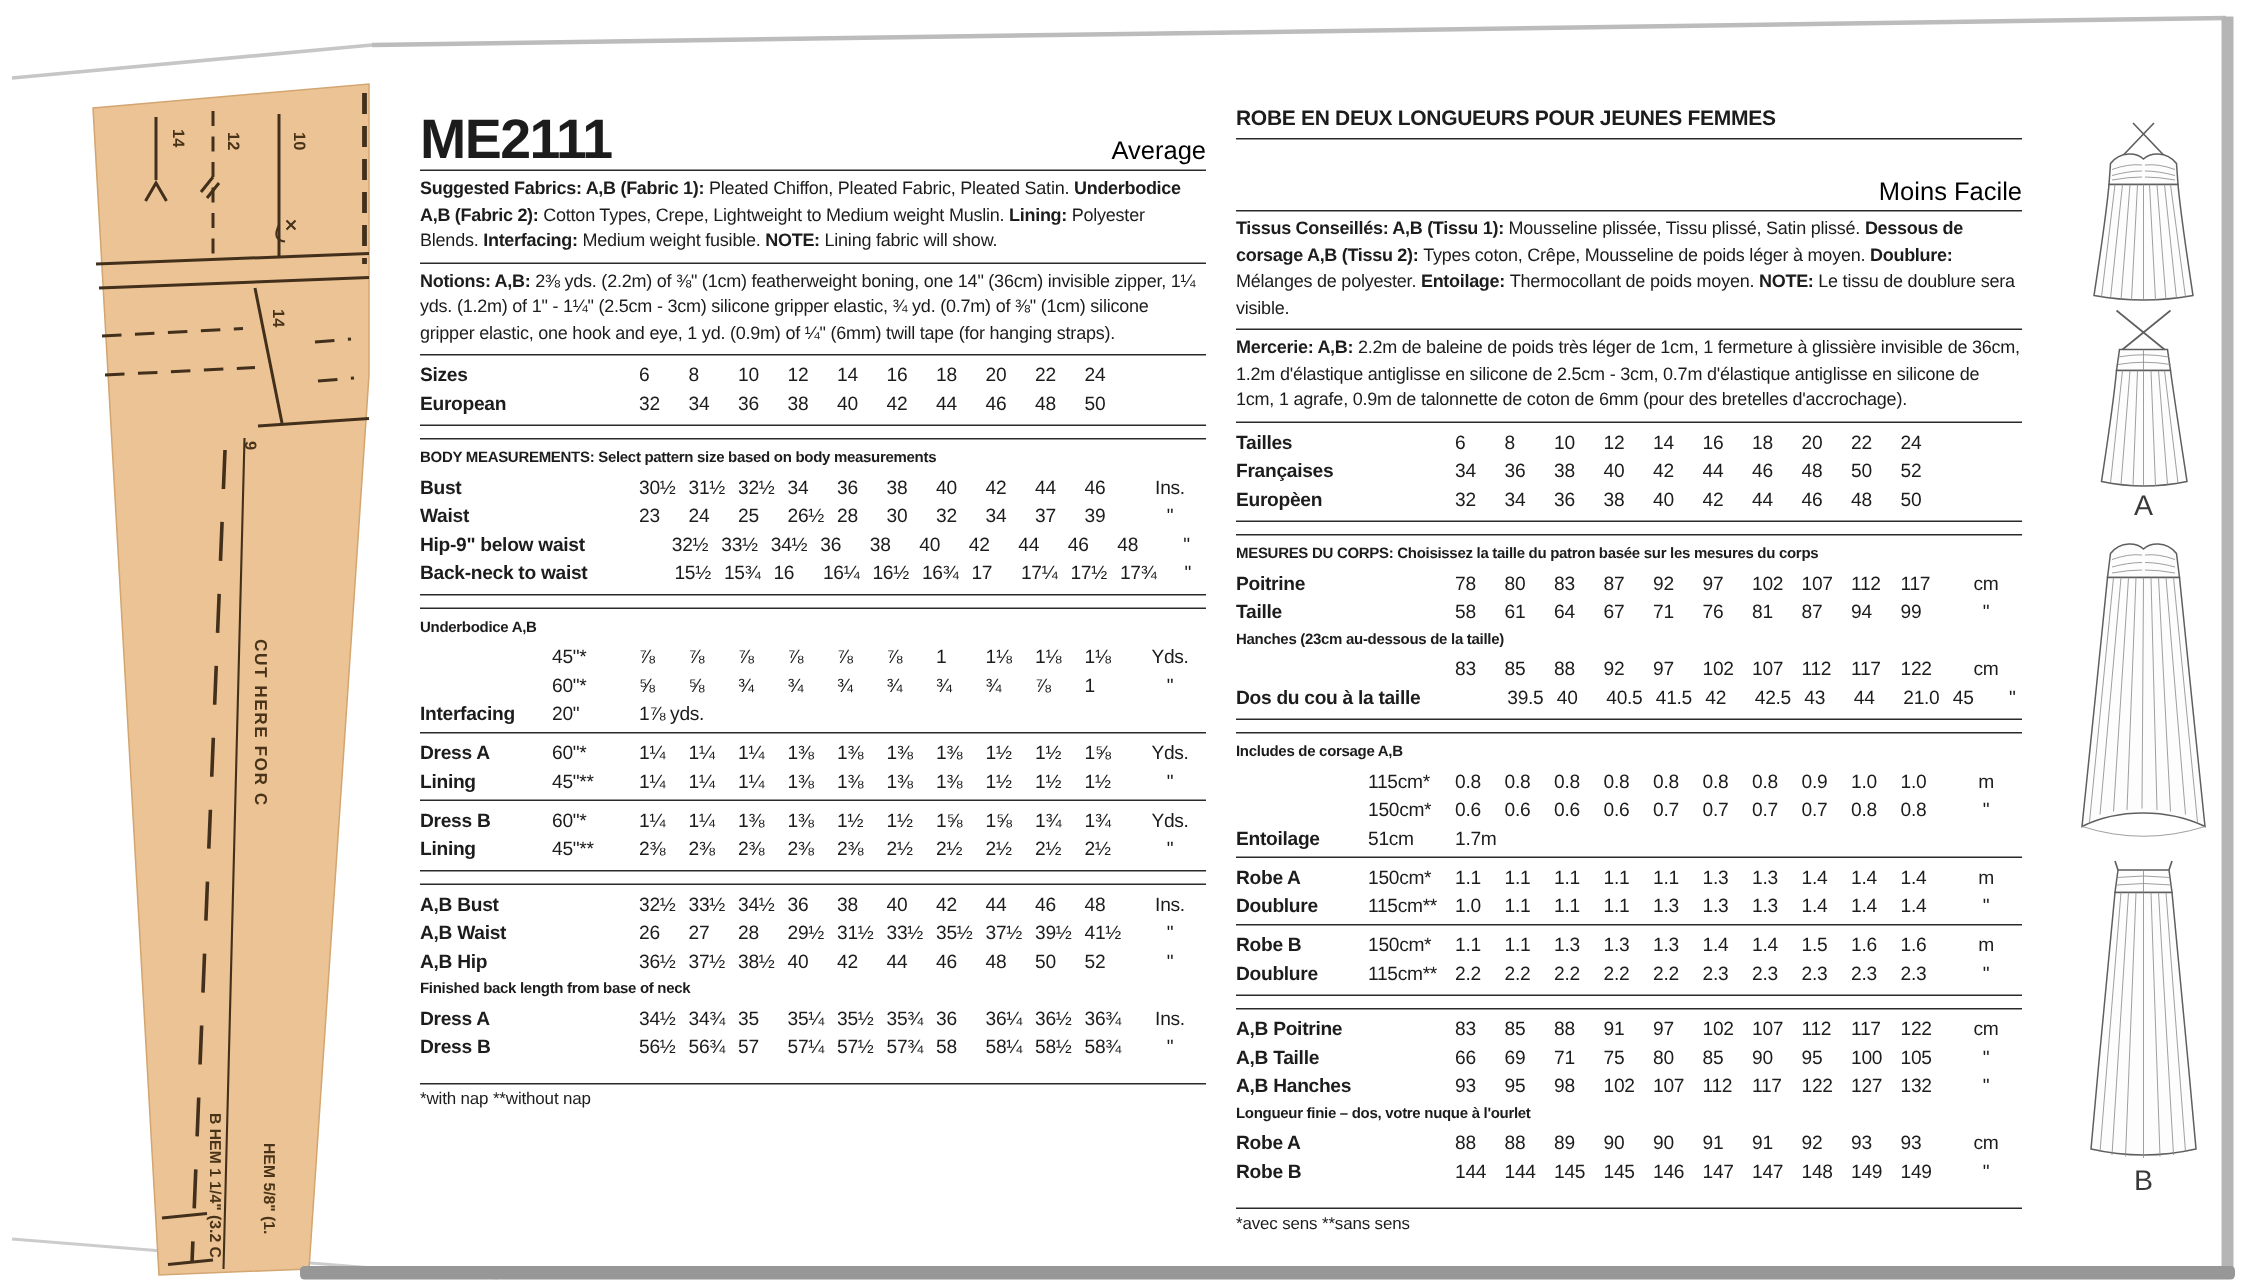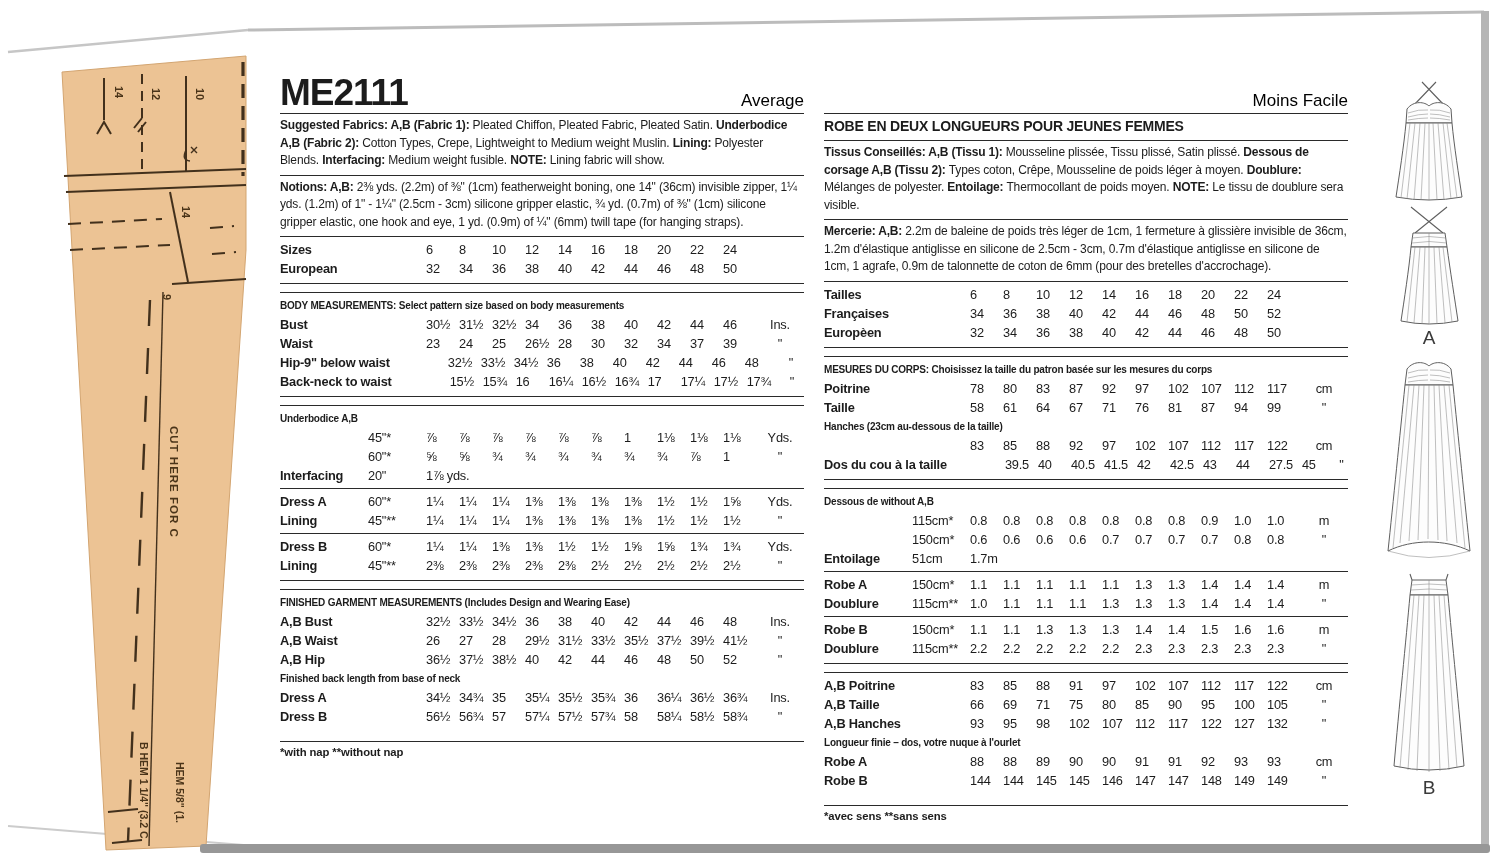--- a/index.html
+++ b/index.html
@@ -26,21 +26,21 @@
 
   .thead { font-weight:bold; font-size:10px; line-height:19px; letter-spacing:-0.2px; white-space:nowrap; }
   .trow { display:flex; font-size:12.8px; line-height:19px; letter-spacing:-0.2px; }
   .cl { flex:0 0 88px; font-weight:bold; white-space:nowrap; overflow:visible; }
   .cw { flex:0 0 58px; white-space:nowrap; }
   .cv { flex:0 0 33px; white-space:nowrap; }
   .cspan { flex:1; white-space:nowrap; }
   .cu { flex:1; text-align:center; white-space:nowrap; }
   .rule { border-top:1.5px solid #2a2a2a; margin:3px 0; }
   .foot { border-top:1.6px solid #2a2a2a; margin-top:10px; padding-top:4px;
-    font-size:11.3px; font-weight:bold; letter-spacing:-0.1px; }
+    font-size:11.3px; font-weight:normal; letter-spacing:-0.1px; }
 
   
   .views { position:absolute; left:1128px; top:66px; width:106px; text-align:center; }
   .views svg { display:block; margin:0 auto; }
   .dress path.o { fill:#fdfdfd; stroke:#5f5f5f; stroke-width:1; }
   .dress path.r { fill:none; stroke:#8a8a8a; stroke-width:0.55; }
   .dress path.s { fill:none; stroke:#5f5f5f; stroke-width:1.1; }
   .vlabel { font-size:19px; color:#3a3a3a; line-height:20px; margin:2px 0 4px; }
   .mt8 { margin-top:8px; } .mt6 { margin-top:6px; }
 
@@ -301,21 +301,20 @@
             <span class="cv">2⅜</span>
             <span class="cv">2½</span>
             <span class="cv">2½</span>
             <span class="cv">2½</span>
             <span class="cv">2½</span>
             <span class="cv">2½</span>
             <span class="cu">"</span>
           </div>
         </div>
       <div class="sec gap nobb">
-          <div class="thead">FINISHED GARMENT MEASUREMENTS (Includes Design and Wearing Ease)</div>
           <div class="trow">
             <span class="cl">A,B Bust</span>
             <span class="cw"></span>
             <span class="cv">32½</span>
             <span class="cv">33½</span>
             <span class="cv">34½</span>
             <span class="cv">36</span>
             <span class="cv">38</span>
             <span class="cv">40</span>
             <span class="cv">42</span>
@@ -383,26 +382,26 @@
             <span class="cv">58¼</span>
             <span class="cv">58½</span>
             <span class="cv">58¾</span>
             <span class="cu">"</span>
           </div>
         </div>
       <div class="foot">*with nap   **without nap</div>
     </div>
 
     <div class="col col-fr">
+      <div class="sec">
+        <div class="doc-title">ROBE EN DEUX LONGUEURS POUR JEUNES FEMMES</div>
+      </div>
       <div class="sec hdr">
         <div></div>
         <div class="diff">Moins Facile</div>
-      </div>
-      <div class="sec">
-        <div class="doc-title">ROBE EN DEUX LONGUEURS POUR JEUNES FEMMES</div>
       </div>
       <div class="sec para"><b>Tissus Conseillés: A,B (Tissu 1): </b><span>Mousseline plissée, Tissu plissé, Satin plissé. </span><b>Dessous de corsage A,B (Tissu 2): </b><span>Types coton, Crêpe, Mousseline de poids léger à moyen. </span><b>Doublure: </b><span>Mélanges de polyester. </span><b>Entoilage: </b><span>Thermocollant de poids moyen. </span><b>NOTE: </b><span>Le tissu de doublure sera visible.</span></div>
       <div class="sec para"><b>Mercerie: A,B: </b><span>2.2m de baleine de poids très léger de 1cm, 1 fermeture à glissière invisible de 36cm, 1.2m d'élastique antiglisse en silicone de 2.5cm - 3cm, 0.7m d'élastique antiglisse en silicone de 1cm, 1 agrafe, 0.9m de talonnette de coton de 6mm (pour des bretelles d'accrochage).</span></div>
       <div class="sec">
           <div class="trow">
             <span class="cl">Tailles</span>
             <span class="cw"></span>
             <span class="cv">6</span>
             <span class="cv">8</span>
             <span class="cv">10</span>
@@ -498,27 +497,27 @@
             <span class="cl">Dos du cou à la taille</span>
             <span class="cw"></span>
             <span class="cv">39.5</span>
             <span class="cv">40</span>
             <span class="cv">40.5</span>
             <span class="cv">41.5</span>
             <span class="cv">42</span>
             <span class="cv">42.5</span>
             <span class="cv">43</span>
             <span class="cv">44</span>
-            <span class="cv">27.5</span>
+            <span class="cv">21.0</span>
             <span class="cv">45</span>
             <span class="cu">"</span>
           </div>
         </div>
       <div class="sec gap">
-          <div class="thead">Dessous de without A,B</div>
+          <div class="thead">Includes de corsage A,B</div>
           <div class="trow">
             <span class="cl"></span>
             <span class="cw">115cm*</span>
             <span class="cv">0.8</span>
             <span class="cv">0.8</span>
             <span class="cv">0.8</span>
             <span class="cv">0.8</span>
             <span class="cv">0.8</span>
             <span class="cv">0.8</span>
             <span class="cv">0.8</span>

